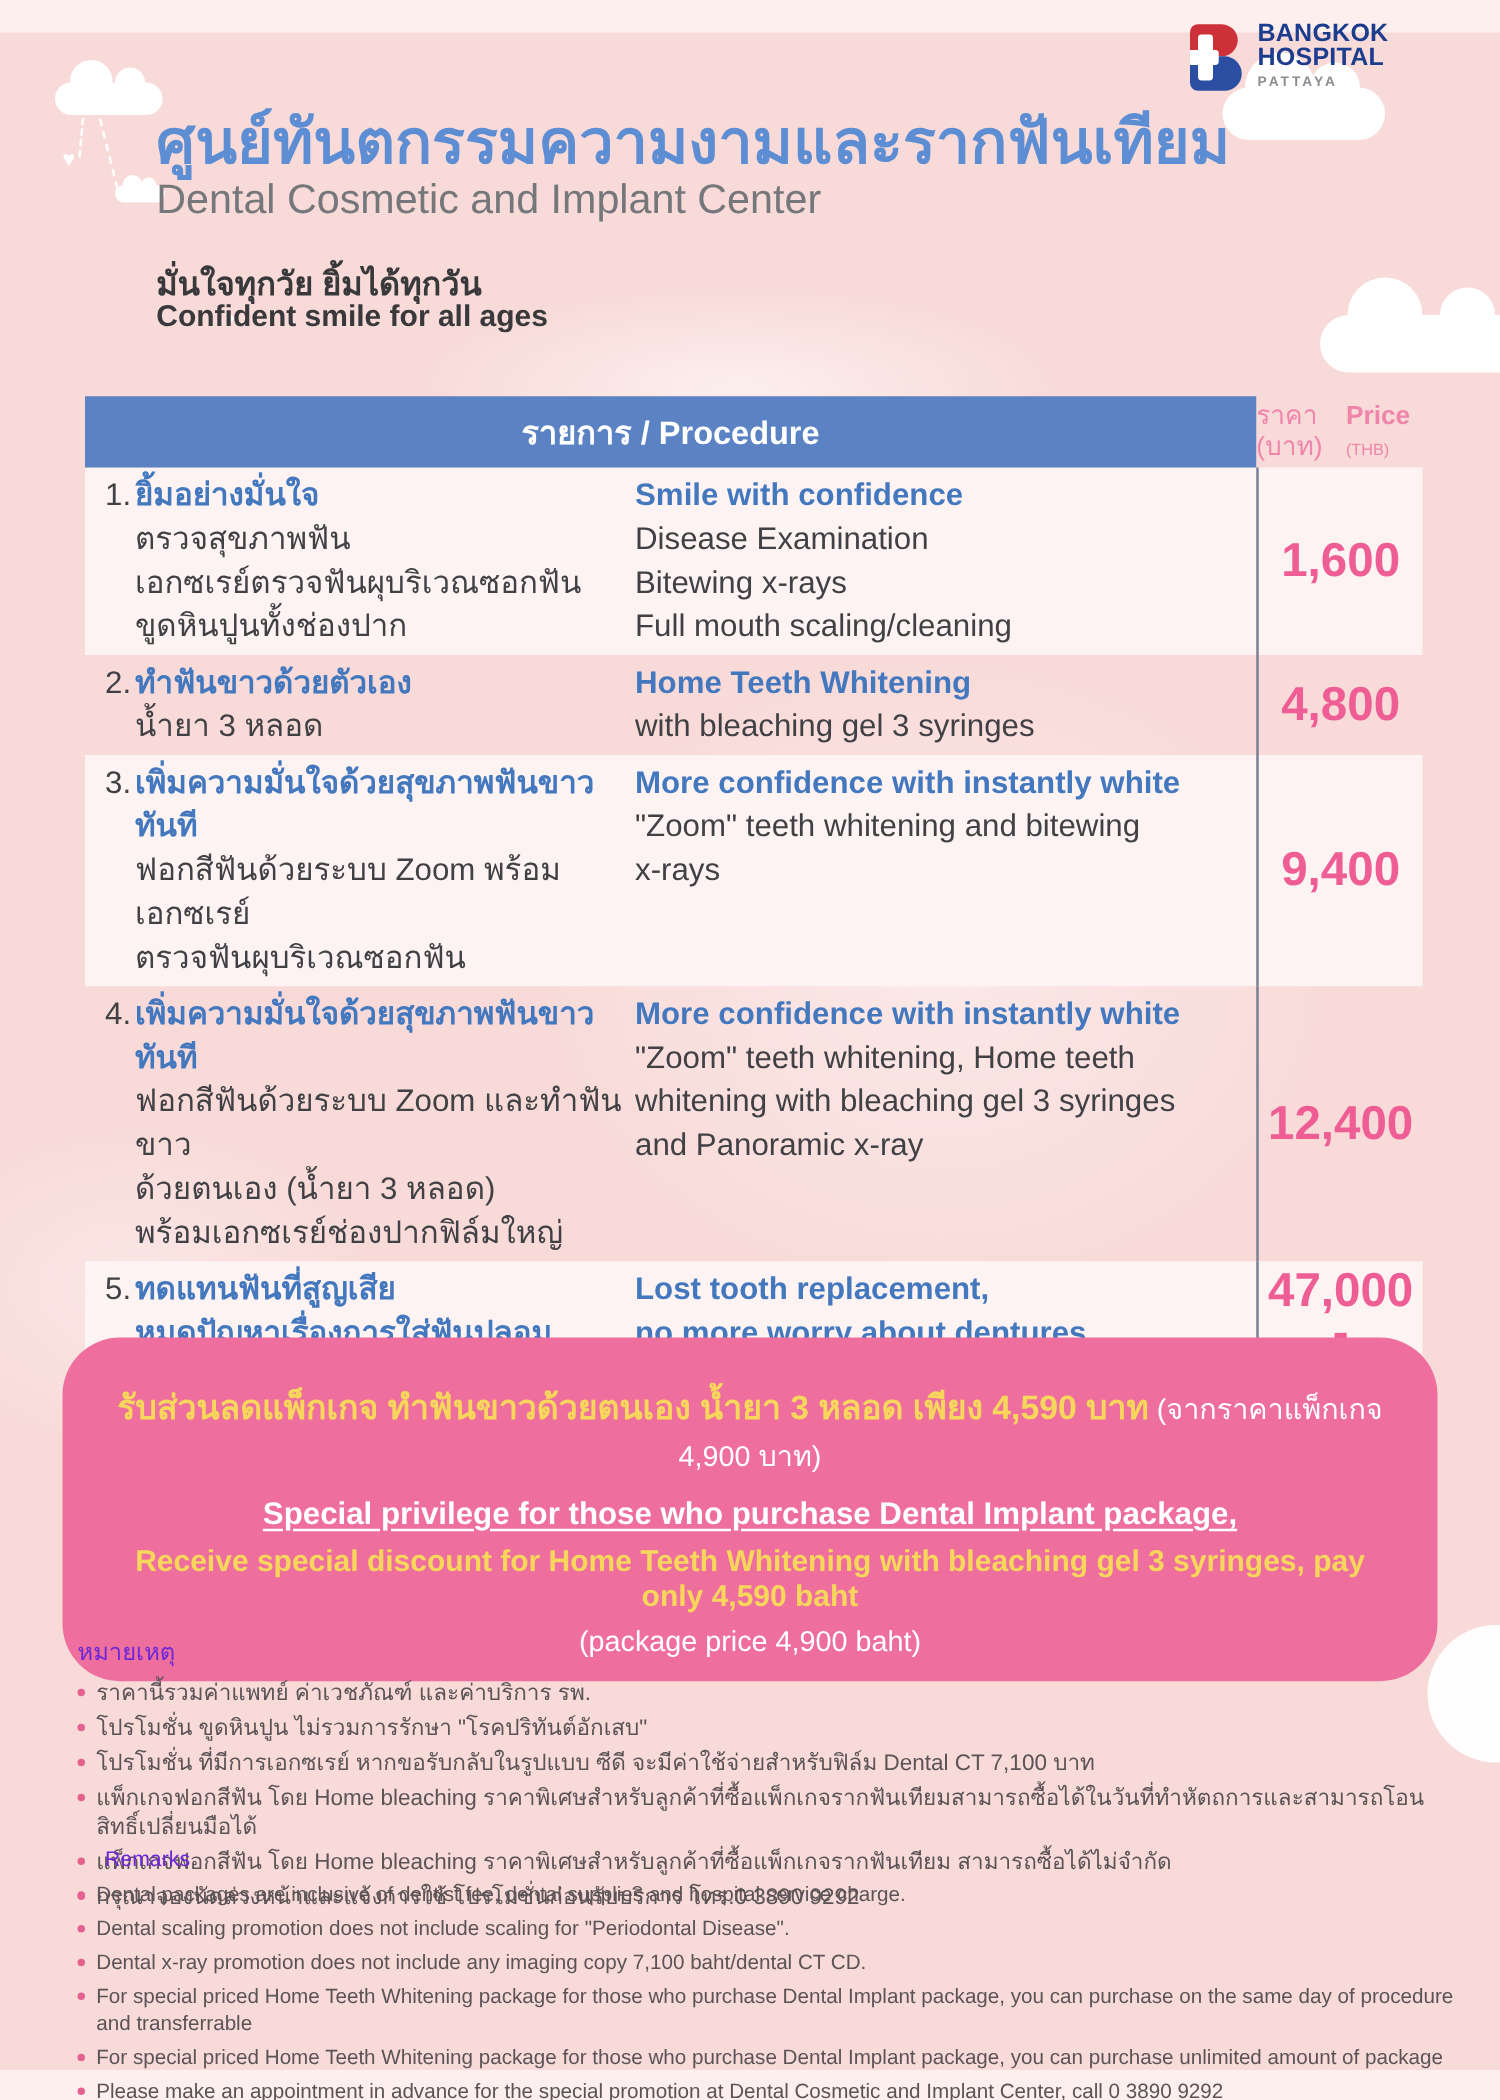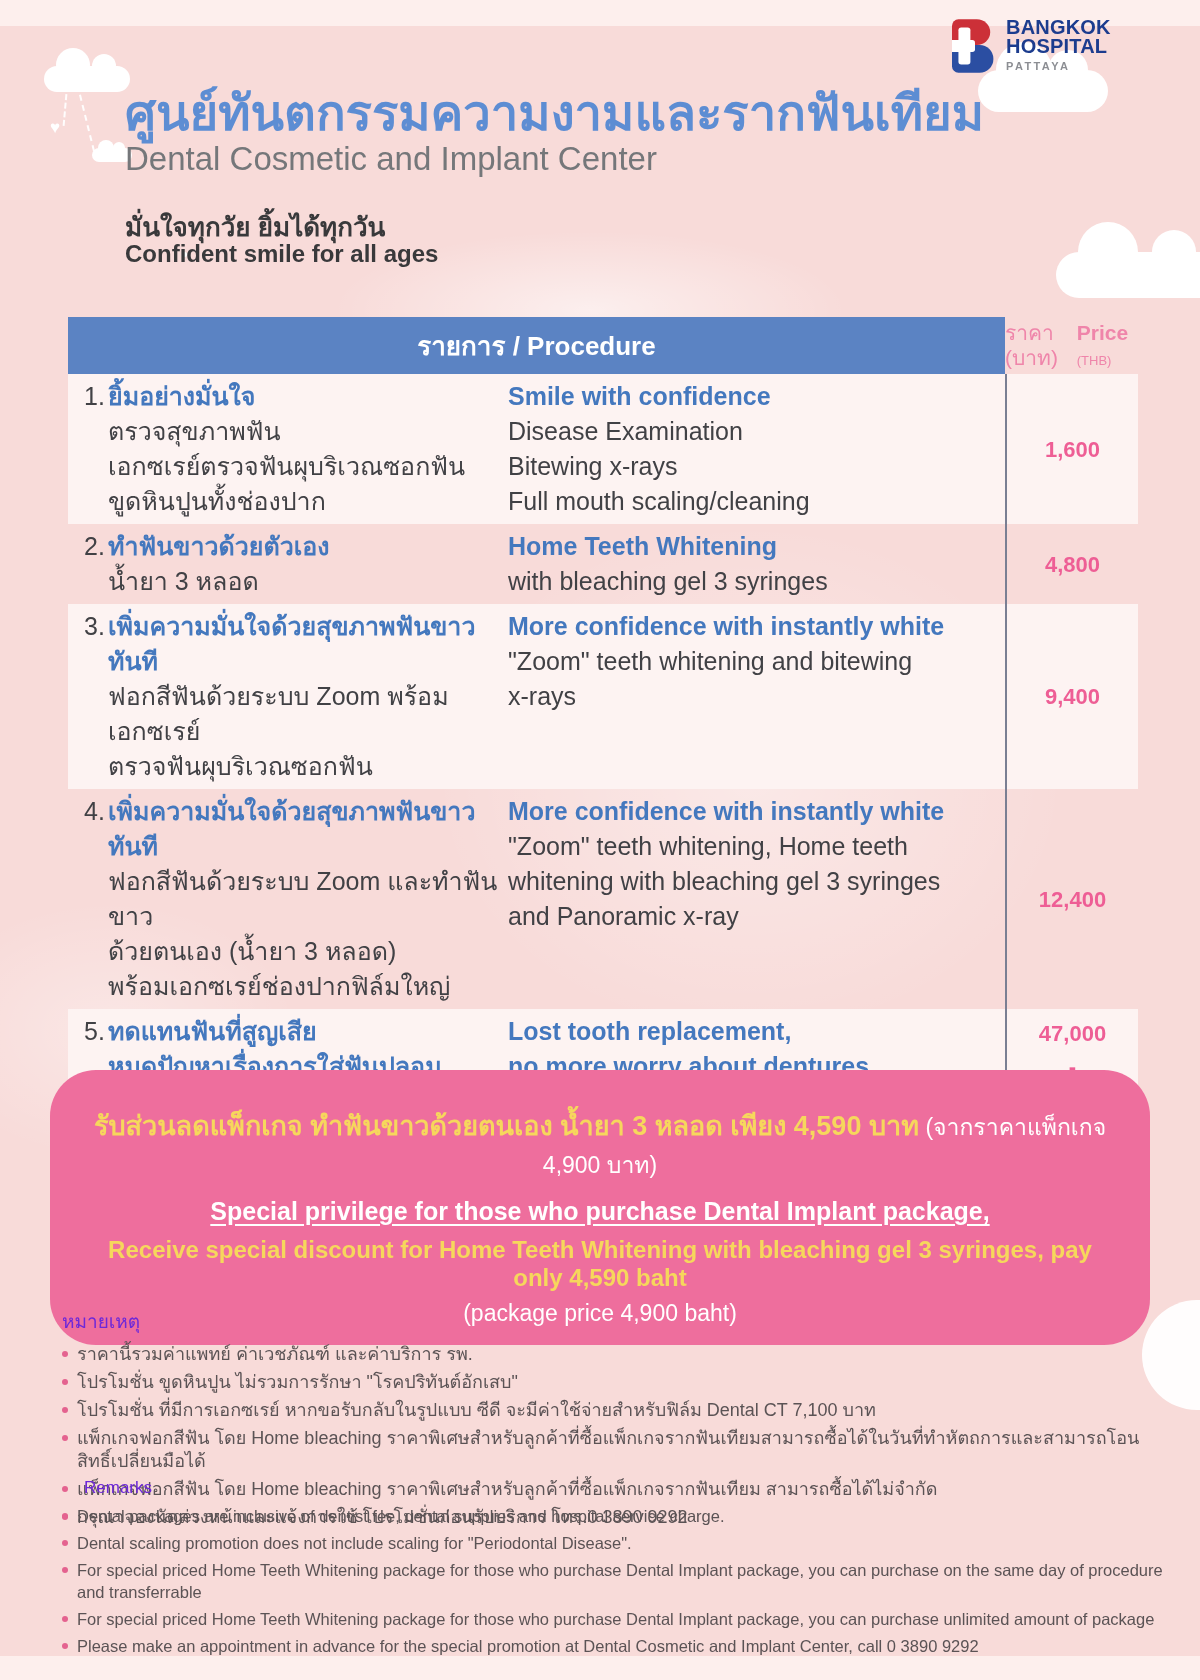--- a/index.html
+++ b/index.html
@@ -73,21 +73,21 @@
   .trow{ display:flex; padding:5px 0; }
   .trow.shade{ background:#fdf3f2; }
   .cell-num{ width:40px; padding-left:16px; font-size:25px; color:#414145; line-height:35px; }
   .cell-thai{ width:400px; }
   .cell-en{ flex:1; padding-right:8px; }
   .cell-lines .line{ font-size:25px; color:#414145; line-height:35px; }
   .cell-lines .line.head{ color:#4478be; font-weight:bold; }
   .cell-price{
     width:133px; margin:-5px 0; padding:5px 0; border-left:2px solid #7a7f93;
     display:flex; flex-direction:column; align-items:center; justify-content:center;
-    color:#ee5e95; font-weight:bold; font-size:22px;
+    color:#ee5e95; font-weight:bold; font-size:38px;
   }
   .cell-price .price-line{ line-height:33px; }
 
   
   .promo{
     position:absolute; left:50px; top:1070px; width:1100px; min-height:216px;
     background:#ee6e9d; border-radius:46px; padding:20px 34px 18px; text-align:center; color:#fff;
   }
   .promo .l1{ font-size:28px; font-weight:bold; text-decoration:underline; text-underline-offset:5px; }
   .promo .l2{ margin-top:14px; font-size:27px; font-weight:bold; color:#f6d75c; }
@@ -285,20 +285,24 @@
         <div class="rm-item">
           <div class="b"></div>
           <div>Dental packages are inclusive of dentist fee, dental supplies and hospital service charge.</div>
         </div>
         <div class="rm-item">
           <div class="b"></div>
           <div>Dental scaling promotion does not include scaling for "Periodontal Disease".</div>
         </div>
         <div class="rm-item">
           <div class="b"></div>
+          <div>Dental x-ray promotion does not include any imaging copy 7,100 baht/dental CT CD.</div>
+        </div>
+        <div class="rm-item">
+          <div class="b"></div>
           <div>For special priced Home Teeth Whitening package for those who purchase Dental Implant package, you can purchase on the same day of procedure and transferrable</div>
         </div>
         <div class="rm-item">
           <div class="b"></div>
           <div>For special priced Home Teeth Whitening package for those who purchase Dental Implant package, you can purchase unlimited amount of package</div>
         </div>
         <div class="rm-item">
           <div class="b"></div>
           <div>Please make an appointment in advance for the special promotion at Dental Cosmetic and Implant Center, call 0 3890 9292</div>
         </div>

